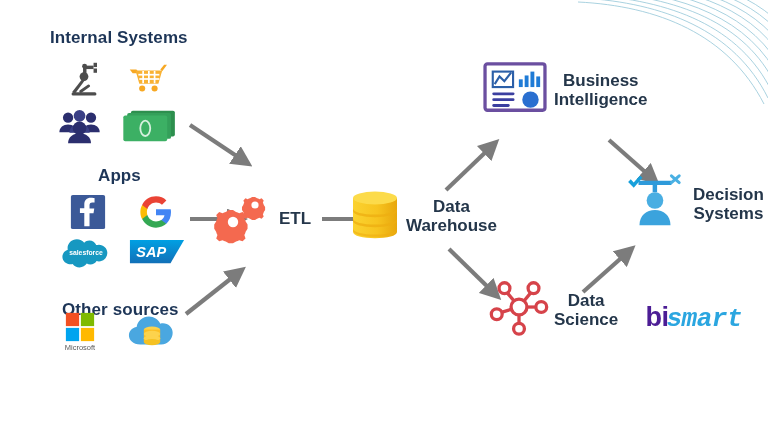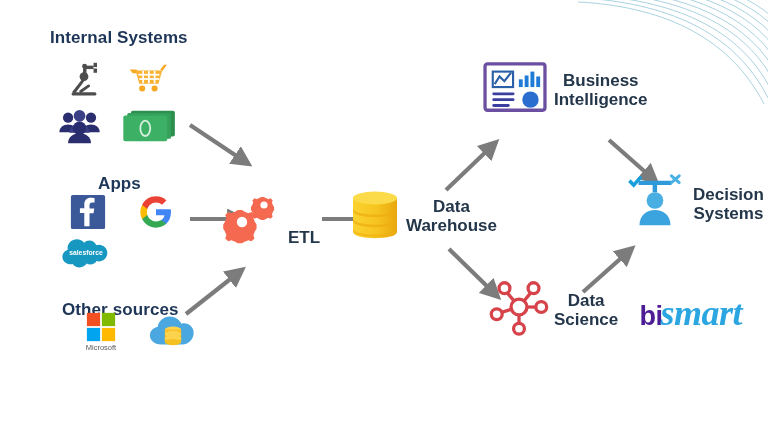--- a/index.html
+++ b/index.html
@@ -101,22 +101,22 @@
   }
   #logo .logo-bi {
     color: #4c1d95;
     font-weight: bold;
     font-family: "Liberation Sans", sans-serif;
   }
   #logo .logo-smart {
     color: #2ba6e0;
     font-weight: bold;
     font-style: italic;
-    font-family: Liberation Serif, serif;
-    font-size: 36px;
+    font-family: Liberation Mono, monospace;
+    font-size: 26px;
     margin-left: -2px;
   }
   .ms-caption {
     font-size: 7.5px;
     color: #5a5a5a;
     text-align: center;
     margin-top: 1px;
     font-family: "Liberation Sans", sans-serif;
   }
   .ms-wrap {
@@ -230,21 +230,21 @@
         <g>
           <rect x="10" y="7" width="46" height="27" rx="2" fill="#2d8f4e"></rect>
           <rect x="6" y="9.5" width="46" height="27" rx="2" fill="#34a05a"></rect>
           <rect x="2" y="12" width="46" height="27" rx="2" fill="#3cb064"></rect>
           <ellipse cx="25" cy="25.5" rx="5.2" ry="8" fill="none" stroke="#d7f0de" stroke-width="1.9"></ellipse>
         </g>
       </svg>
     </div>
   </div>
 
-  <div class="group-title" style="left:98px; top:166px;margin-top:8px;">Apps</div>
+  <div class="group-title" style="left:98px; top:166px;">Apps</div>
 
   <div class="icon-pair" style="left:66px; top:190px; gap:24px;">
     <div class="src-icon">
       <svg viewBox="0 0 40 40" width="38" height="38">
         <rect x="2" y="2" width="36" height="36" rx="2" fill="#3b5998"></rect>
         <path d="M25.8 21.4 l0.8-5.2 h-5 v-3.4 c0-1.5 0.7-2.9 3-2.9 h2.3 V5.4 s-2-0.35-4-0.35 c-4.1 0-6.8 2.5-6.8 7 v3.9 h-4.6 v5.2 h4.6 V35 h5.5 V21.4 z" fill="#ffffff"></path>
       </svg>
     </div>
     <div class="src-icon">
       <svg viewBox="0 0 40 40" width="40" height="40">
@@ -258,25 +258,37 @@
     </div>
   </div>
 
   <div class="icon-pair" style="left:58px; top:230px; gap:14px;">
     <div class="src-icon" style="width:56px;">
       <svg viewBox="0 0 58 36" width="56" height="34">
         <path d="M13 31c-5 0-9-3.3-9-8 0-3.5 2.4-6.4 5.7-7.4-.1-.6-.2-1.2-.2-1.8 0-5.2 4.4-9.4 9.8-9.4 3.2 0 6 1.5 7.8 3.8 1.4-1.4 3.3-2.3 5.5-2.3 3.3 0 6.1 2 7.2 4.8.9-.3 1.9-.5 2.9-.5 4.9 0 8.9 3.9 8.9 8.7S47.6 28 42.7 28c-.9 0-1.7-.1-2.5-.4-1.3 2.2-3.8 3.7-6.6 3.7-1.4 0-2.7-.4-3.8-1-1.6 2.4-4.4 4-7.6 4-3 0-5.7-1.4-7.3-3.6-.6.2-1.2.3-1.9.3z" fill="#1798c1"></path>
         <text x="29" y="21" font-family="Liberation Sans, sans-serif" font-size="7.2" font-weight="bold" fill="#ffffff" text-anchor="middle">salesforce</text>
       </svg>
     </div>
+    <div class="src-icon" style="width:58px;">
+      <svg viewBox="0 0 60 34" width="58" height="33">
+        <defs>
+          <linearGradient id="sapg" x1="0" y1="0" x2="0" y2="1">
+            <stop offset="0%" stop-color="#00a0e3"></stop>
+            <stop offset="100%" stop-color="#1270b8"></stop>
+          </linearGradient>
+        </defs>
+        <path d="M2 4 h56 L44 28 H2 z" fill="url(#sapg)"></path>
+        <text x="24" y="22" font-family="Liberation Sans, sans-serif" font-size="15" font-weight="bold" font-style="italic" fill="#ffffff" text-anchor="middle">SAP</text>
+      </svg>
+    </div>
   </div>
 
   <div class="group-title" style="left:62px; top:300px;">Other sources</div>
 
-  <div class="icon-pair" style="left:79px; top:310px; gap:24px;align-items:flex-end;">
+  <div class="icon-pair" style="left:58px; top:310px; gap:24px;align-items:flex-end;">
     <div class="src-icon ms-wrap">
       <svg viewBox="0 0 34 34" width="30" height="30">
         <rect x="1" y="1" width="15" height="15" fill="#f25022"></rect>
         <rect x="18" y="1" width="15" height="15" fill="#7fba00"></rect>
         <rect x="1" y="18" width="15" height="15" fill="#00a4ef"></rect>
         <rect x="18" y="18" width="15" height="15" fill="#ffb900"></rect>
       </svg>
       <div class="ms-caption">Microsoft</div>
     </div>
     <div class="src-icon" style="width:52px;">
@@ -310,21 +322,21 @@
     <div class="src-icon" style="width:50px;">
       <svg viewBox="0 0 50 44" width="48" height="42">
         <path d="M6 13 L25 5 L44 13 L44 34 L25 42 L6 34 Z" fill="#f4724f"></path>
         <path d="M6 13 L25 20 L25 42 L6 34 Z" fill="#ef5f3c"></path>
         <path d="M25 20 L44 13 L44 34 L25 42 Z" fill="#f98a65"></path>
         <path d="M12 9.6 L31 2.6 L36 4.6 L17 11.8 Z" fill="#f9a184"></path>
       </svg>
     </div>
   </div>
 
-  <div class="node" style="left:216px; top:185px;align-items:flex-end;">
+  <div class="node" style="left:207px; top:185px;">
     <div class="node-icon">
       <svg viewBox="0 0 72 58" width="72" height="58">
         <g fill="#f4694f">
           <g transform="translate(48,16)">
             <path d="M0,-13 l3.4,2.1 a12,12 0 0 1 3.6,1.5 l3.7,-1.3 l3.3,3.3 l-1.3,3.7 a12,12 0 0 1 1.5,3.6 l2.1,3.4 v4.7 l-2.1,3.4 a12,12 0 0 1 -1.5,3.6 l1.3,3.7 l-3.3,3.3 l-3.7,-1.3 a12,12 0 0 1 -3.6,1.5 l-3.4,2.1 h-4.7 l-3.4,-2.1 a12,12 0 0 1 -3.6,-1.5 l-3.7,1.3 l-3.3,-3.3 l1.3,-3.7 a12,12 0 0 1 -1.5,-3.6 l-2.1,-3.4 v-4.7 l2.1,-3.4 a12,12 0 0 1 1.5,-3.6 l-1.3,-3.7 l3.3,-3.3 l3.7,1.3 a12,12 0 0 1 3.6,-1.5 l3.4,-2.1 z" transform="scale(0.62)"></path>
             <circle cx="0" cy="0" r="3.6" fill="#ffffff"></circle>
           </g>
           <g transform="translate(26,33)">
             <path d="M0,-19 l4.8,3 a17,17 0 0 1 5.1,2.1 l5.3,-1.9 l4.7,4.7 l-1.9,5.3 a17,17 0 0 1 2.1,5.1 l3,4.8 v6.7 l-3,4.8 a17,17 0 0 1 -2.1,5.1 l1.9,5.3 l-4.7,4.7 l-5.3,-1.9 a17,17 0 0 1 -5.1,2.1 l-4.8,3 h-6.7 l-4.8,-3 a17,17 0 0 1 -5.1,-2.1 l-5.3,1.9 l-4.7,-4.7 l1.9,-5.3 a17,17 0 0 1 -2.1,-5.1 l-3,-4.8 v-6.7 l3,-4.8 a17,17 0 0 1 2.1,-5.1 l-1.9,-5.3 l4.7,-4.7 l5.3,1.9 a17,17 0 0 1 5.1,-2.1 l4.8,-3 z" transform="scale(0.63)"></path>
             <circle cx="0" cy="0" r="5.2" fill="#ffffff"></circle>

